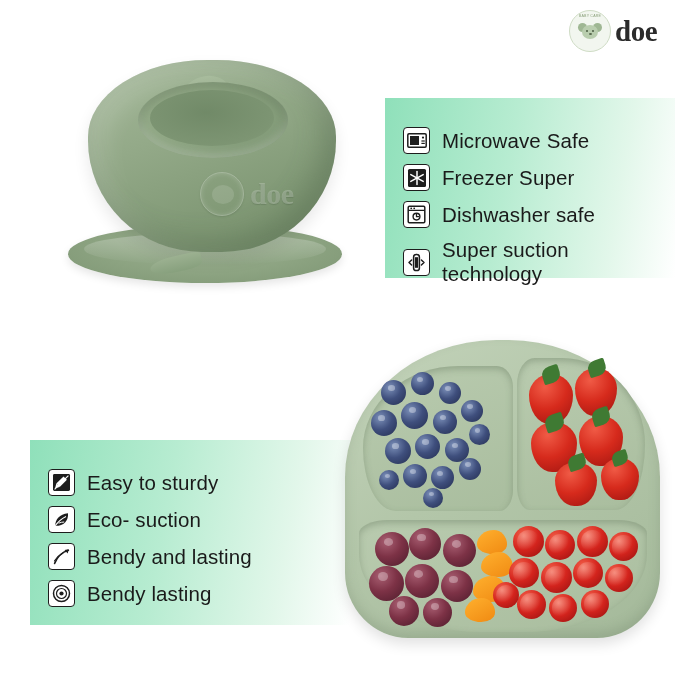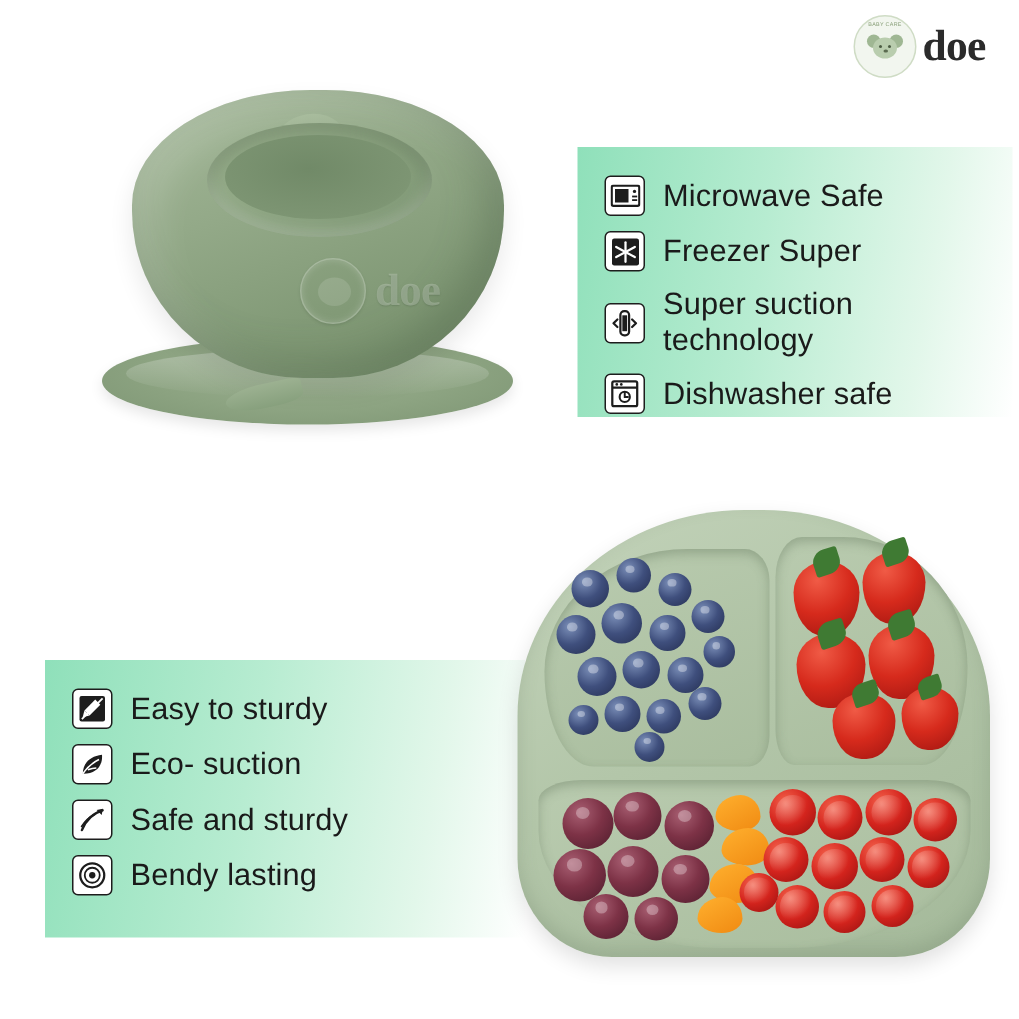--- a/index.html
+++ b/index.html
@@ -153,22 +153,22 @@
     width: 52px; height: 16px;
     background: linear-gradient(180deg,#9cb191,#87a07d);
     border-radius: 60% 20% 40% 60%;
     transform: rotate(-12deg);
   }
 
   
   .feature-panel {
     position: absolute;
     background: linear-gradient(100deg, #8fe0ba 0%, #b7ecd1 42%, #e2f7ea 78%, #ffffff 100%);
-    padding: 14px 18px;
-    display: flex; flex-direction: column; justify-content: flex-start;
+    padding: 24px 18px;
+    display: flex; flex-direction: column; justify-content: space-between;
   }
   #panel-top   { left: 385px; top: 98px;  width: 290px; height: 180px; }
   #panel-bottom{ left: 30px;  top: 440px; width: 320px; height: 185px; }
 
   .feature-row {
     display: flex; align-items: center; gap: 12px;
     margin: 5px 0;
   }
   .feature-icon {
     width: 27px; height: 27px;
@@ -304,44 +304,44 @@
           <line x1="3.8" y1="13.4" x2="16.2" y2="6.6"></line>
         </g>
       </svg>
     </span>
     <span class="feature-label">Freezer Super</span>
   </div>
 
   <div class="feature-row">
     <span class="feature-icon">
       <svg width="19" height="19" viewBox="0 0 19 19">
-        <rect x="6.6" y="1.4" width="5.8" height="16.2" rx="2.6" fill="none" stroke="#1d1d1d" stroke-width="1.5"></rect>
-        <rect x="7.9" y="4.2" width="3.2" height="10.6" fill="#1d1d1d"></rect>
-        <path d="M4.6 7 L2 9.5 L4.6 12" fill="none" stroke="#1d1d1d" stroke-width="1.5" stroke-linecap="round" stroke-linejoin="round"></path>
-        <path d="M14.4 7 L17 9.5 L14.4 12" fill="none" stroke="#1d1d1d" stroke-width="1.5" stroke-linecap="round" stroke-linejoin="round"></path>
-      </svg>
-    </span>
-    <span class="feature-label">Super suction
-technology</span>
-  </div>
-
-  <div class="feature-row">
-    <span class="feature-icon">
-      <svg width="19" height="19" viewBox="0 0 19 19">
         <rect x="1.2" y="1.2" width="16.6" height="16.6" rx="1.2" fill="none" stroke="#1d1d1d" stroke-width="1.5"></rect>
         <line x1="1.2" y1="5.4" x2="17.8" y2="5.4" stroke="#1d1d1d" stroke-width="1.4"></line>
         <circle cx="4.2" cy="3.3" r="0.9" fill="#1d1d1d"></circle>
         <circle cx="7.2" cy="3.3" r="0.9" fill="#1d1d1d"></circle>
         <circle cx="9.5" cy="11.6" r="3.4" fill="none" stroke="#1d1d1d" stroke-width="1.4"></circle>
         <path d="M9.5 8.2 v3.4 h2.6" stroke="#1d1d1d" stroke-width="1.3" fill="none"></path>
       </svg>
     </span>
     <span class="feature-label">Dishwasher safe</span>
   </div>
 
+  <div class="feature-row">
+    <span class="feature-icon">
+      <svg width="19" height="19" viewBox="0 0 19 19">
+        <rect x="6.6" y="1.4" width="5.8" height="16.2" rx="2.6" fill="none" stroke="#1d1d1d" stroke-width="1.5"></rect>
+        <rect x="7.9" y="4.2" width="3.2" height="10.6" fill="#1d1d1d"></rect>
+        <path d="M4.6 7 L2 9.5 L4.6 12" fill="none" stroke="#1d1d1d" stroke-width="1.5" stroke-linecap="round" stroke-linejoin="round"></path>
+        <path d="M14.4 7 L17 9.5 L14.4 12" fill="none" stroke="#1d1d1d" stroke-width="1.5" stroke-linecap="round" stroke-linejoin="round"></path>
+      </svg>
+    </span>
+    <span class="feature-label">Super suction
+technology</span>
+  </div>
+
 </div>
 
 <div class="feature-panel" id="panel-bottom">
 
   <div class="feature-row">
     <span class="feature-icon">
       <svg width="19" height="19" viewBox="0 0 19 19">
         <rect x="1" y="1" width="17" height="17" rx="1.4" fill="#1d1d1d"></rect>
         <path d="M11.5 3.4 l3.4 3.4 -7.2 7.2 -3.4 -3.4 z" fill="#ffffff"></path>
         <path d="M4.3 10.6 l-1.2 4.6 4.6 -1.2 z" fill="#ffffff"></path>
@@ -363,21 +363,21 @@
   </div>
 
   <div class="feature-row">
     <span class="feature-icon">
       <svg width="19" height="19" viewBox="0 0 19 19">
         <path d="M2.6 16.4 C5.4 9.4 10.4 5 16.4 3.2" stroke="#1d1d1d" stroke-width="1.6" fill="none" stroke-linecap="round"></path>
         <path d="M12.4 3 L16.6 2.2 L15.8 6.4 Z" fill="#1d1d1d"></path>
         <path d="M2.4 14 C4.6 10.4 7.4 7.8 10.8 6" stroke="#1d1d1d" stroke-width="1.1" fill="none" stroke-linecap="round"></path>
       </svg>
     </span>
-    <span class="feature-label">Safe and sturdy</span>
+    <span class="feature-label">Bendy and lasting</span>
   </div>
 
   <div class="feature-row">
     <span class="feature-icon">
       <svg width="19" height="19" viewBox="0 0 19 19">
         <circle cx="9.5" cy="9.5" r="8" fill="none" stroke="#1d1d1d" stroke-width="1.5"></circle>
         <circle cx="9.5" cy="9.5" r="5" fill="none" stroke="#1d1d1d" stroke-width="1.2"></circle>
         <circle cx="9.5" cy="9.5" r="2.1" fill="#1d1d1d"></circle>
       </svg>
     </span>

